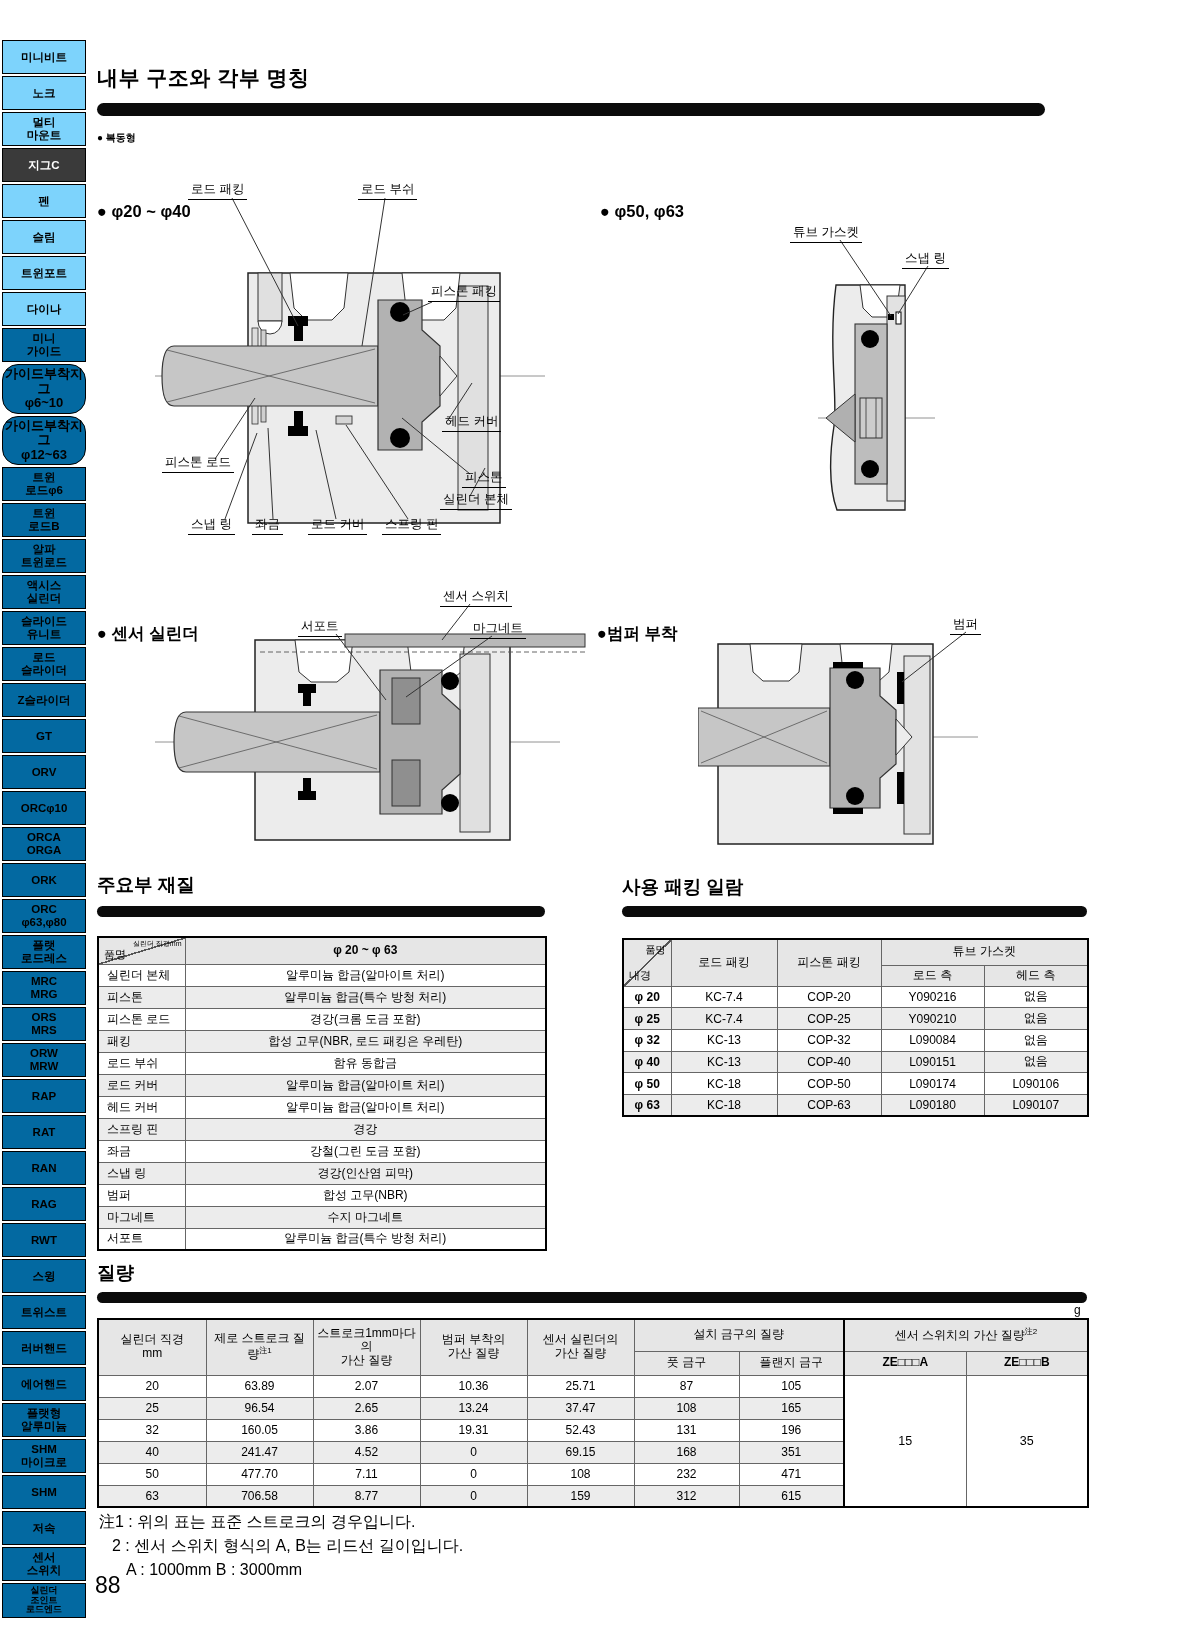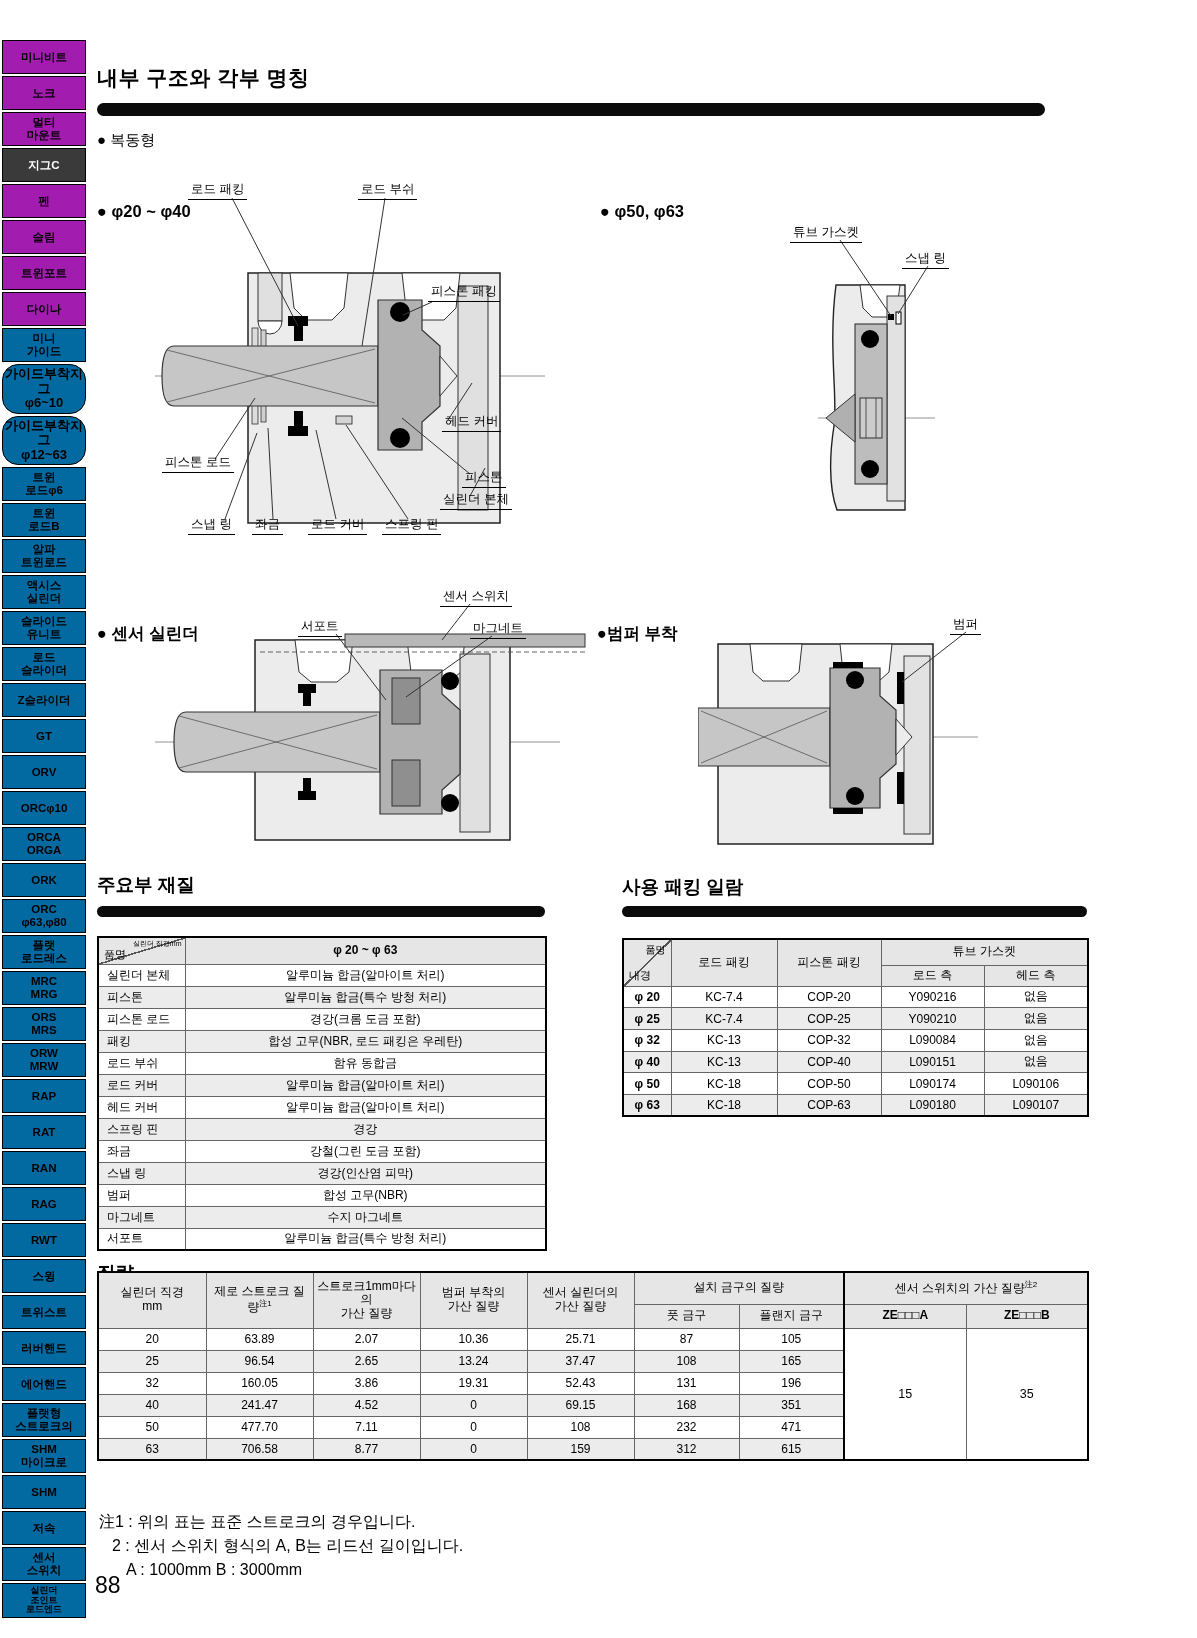--- a/index.html
+++ b/index.html
@@ -5,29 +5,29 @@
   html,body{margin:0;padding:0;background:#888;}
   .page{position:relative;width:1197px;height:1638px;background:#fff;overflow:hidden;
         font-family:"Liberation Sans","DejaVu Sans",sans-serif;color:#000;}
   .abs{position:absolute;}
 
   
   .sidebar{position:absolute;left:2px;top:40px;width:84px;display:flex;flex-direction:column;gap:2px;}
   .tab{border:1.5px solid #000;background:#0369a1;min-height:34px;box-sizing:border-box;
        display:flex;align-items:center;justify-content:center;text-align:center;
        font-size:11.5px;font-weight:700;white-space:pre-line;line-height:1.12;padding:2px 1px;}
-  .tab.gray{background:#a21caf;}
+  .tab.gray{background:#7dd3fc;}
   .tab.sel{background:#3a3a3a;color:#fff;}
   .tab.small{font-size:13px;border-radius:16px;}
   .tab.tiny{font-size:9px;line-height:1.05;}
 
   
   .h-main{font-size:21px;font-weight:700;letter-spacing:.5px;}
   .h-sec{font-size:18.5px;font-weight:700;}
-  .h-sub{font-size:15px;font-weight:400;}
+  .h-sub{font-size:10px;font-weight:700;}
   .h-dia{font-size:16.5px;font-weight:700;margin-top:40px;}
   .bar{background:#0b0b0b;border-radius:7px;}
 
   
   .dlabel{position:absolute;font-size:12.5px;border-bottom:1.2px solid #000;
           padding:0 3px 1px;white-space:nowrap;background:transparent;}
   svg{display:block;}
 
   
   table{border-collapse:collapse;table-layout:fixed;width:100%;}
@@ -158,21 +158,21 @@
 
       <div class="tab plain">스윙</div>
 
       <div class="tab plain">트위스트</div>
 
       <div class="tab plain">러버핸드</div>
 
       <div class="tab plain">에어핸드</div>
 
       <div class="tab plain">플랫형
-스트로크의</div>
+알루미늄</div>
 
       <div class="tab plain">SHM
 마이크로</div>
 
       <div class="tab plain">SHM</div>
 
       <div class="tab plain">저속</div>
 
       <div class="tab plain">센서
 스위치</div>
@@ -491,21 +491,21 @@
             <td>L090107</td>
           </tr>
         </tbody>
     </table>
   </div>
 
   <div class="abs h-sec" style="left:97px;top:1260px;">질량</div>
   <div class="abs bar" style="left:97px;top:1292px;width:990px;height:11px;"></div>
   <div class="abs" style="left:1074px;top:1303px;font-size:12px;">g</div>
 
-  <div class="abs" style="left:97px;top:1271px;width:896px;display:flex;align-items:center;">
+  <div class="abs" style="left:97px;top:1318px;width:896px;display:flex;align-items:center;">
     <table class="ms t-outer" style="width:746px;">
       <colgroup>
         <col style="width:108px">
           <col style="width:107px">
           <col style="width:107px">
         <col style="width:107px">
           <col style="width:107px">
           <col style="width:105px">
           <col style="width:105px">
       </colgroup>

